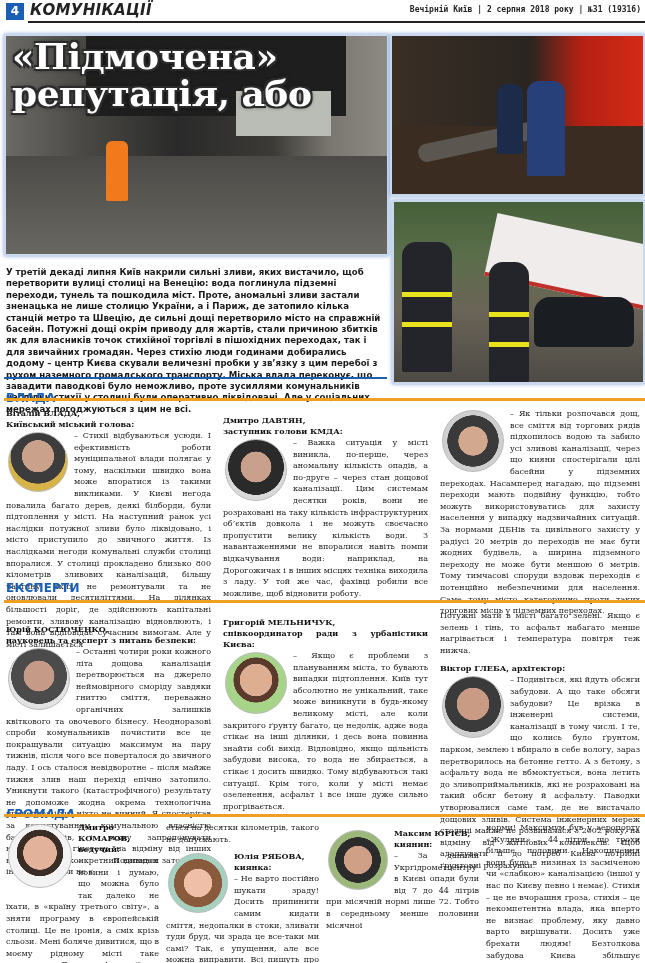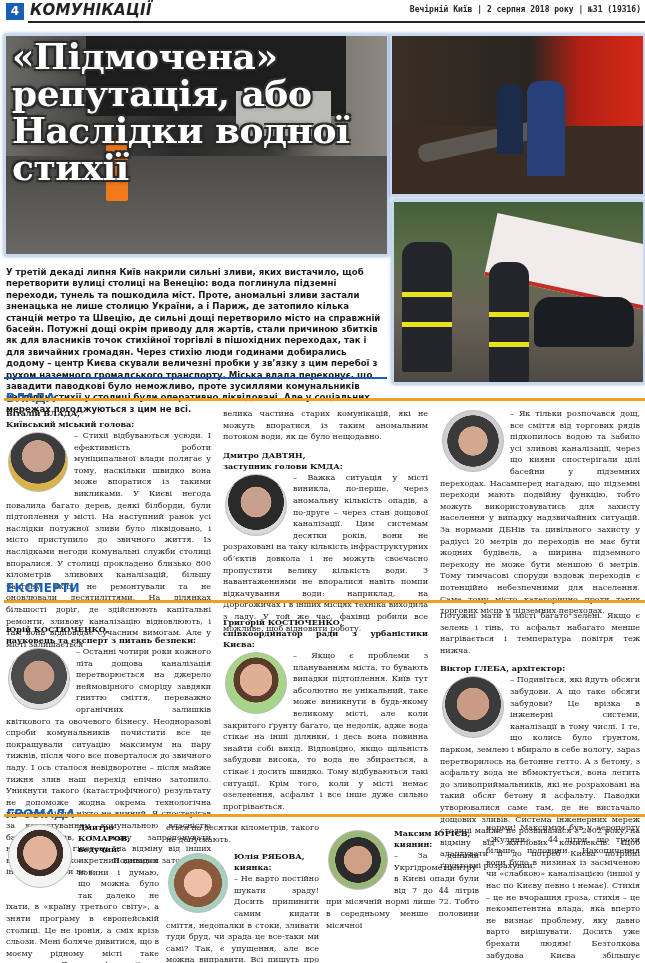--- a/index.html
+++ b/index.html
@@ -80,38 +80,36 @@
   <div class="ff1"></div>
     <div class="ff2"></div>
   <div class="stripe" style="left:8px;top:90px;width:50px;"></div>
   <div class="stripe" style="left:8px;top:120px;width:50px;"></div>
   <div class="stripe" style="left:95px;top:110px;width:40px;"></div>
   <div class="stripe" style="left:95px;top:140px;width:40px;"></div>
 </div>
 
 <div class="abs" id="headline">
   <div>«Підмочена» репутація, або</div>
-  <div>Наслідки водної стихії</div>
 </div>
 
 <div class="abs" id="lead">У третій декаді липня Київ накрили сильні зливи, яких вистачило, щоб перетворити вулиці столиці на Венецію: вода поглинула підземні переходи, тунель та пошкодила міст. Проте, аномальні зливи застали зненацька не лише столицю України, а і Париж, де затопило кілька станцій метро та Швецію, де сильні дощі перетворило місто на справжній басейн. Потужні дощі окрім приводу для жартів, стали причиною збитків як для власників точок стихійної торгівлі в пішохідних переходах, так і для звичайних громадян. Через стихію люди годинами добирались додому – центр Києва скували величезні пробки у зв’язку з цим перебої з рухом наземного громадського транспорту. Міська влада переконує, що завадити паводкові було неможливо, проте зусиллями комунальників наслідки стихії у столиці були оперативно ліквідовані. Але у соціальних мережах погоджуються з цим не всі.</div>
 <div class="abs" id="lead-rule"></div>
 
 <div class="abs sec-title" style="left:6px;top:383px;">ВЛАДА</div>
 <div class="abs sec-rule" style="left:4px;top:398px;width:641px;"></div>
 
 <div class="abs col" style="left:6px;top:408px;width:205px;height:155px;">
   <div class="who">Віталій ВЛАДА,</div>
   <div class="who">Київський міський голова:</div>
   <div class="avatar" style="float:left;width:58px;height:58px;margin:2px 6px 2px 2px;background:radial-gradient(circle at 50% 40%,#caa18a 0 35%,#3c3c3c 36% 60%,#d8b34a 61%);"></div>
   <p>– Стихії відбуваються усюди. І ефективність роботи муніципальної влади полягає у тому, наскільки швидко вона може впоратися із такими викликами. У Києві негода повалила багато дерев, деякі білборди, були підтоплення у місті. На наступний ранок усі наслідки потужної зливи було ліквідовано, і місто приступило до звичного життя. Із наслідками негоди комунальні служби столиці впоралися. У столиці прокладено близько 800 кілометрів зливових каналізацій, більшу частину яких не ремонтували та не оновлювали десятиліттями. На ділянках більшості доріг, де здійснюють капітальні ремонти, зливову каналізацію відновлюють, і там вона відповідає сучасним вимогам. Але у місті залишається</p>
 </div>
 
 <div class="abs col" style="left:223px;top:408px;width:205px;height:155px;">
-  <p>велика частина старих комунікацій, які не можуть впоратися із таким аномальним потоком води, як це було нещодавно.</p>
   <div style="height:7px"></div>
   <div class="who">Дмитро ДАВТЯН,</div>
   <div class="who">заступник голови КМДА:</div>
   <div class="avatar" style="float:left;width:60px;height:60px;margin:2px 6px 2px 2px;background:radial-gradient(circle at 50% 45%,#c9a08c 0 34%,#2a2a2a 35% 62%,#d9d9d9 63%);"></div>
   <p>– Важка ситуація у місті виникла, по-перше, через аномальну кількість опадів, а по-друге – через стан дощової каналізації. Цим системам десятки років, вони не розраховані на таку кількість інфраструктурних об’єктів довкола і не можуть своєчасно пропустити велику кількість води. З навантаженнями не впоралися навіть помпи відкачування води: наприклад, на Дорогожичах і в інших місцях техніка виходила з ладу. У той же час, фахівці робили все можливе, щоб відновити роботу.</p>
 </div>
 
 <div class="abs col" style="left:440px;top:408px;width:200px;height:155px;">
   <div class="avatar" style="float:left;width:60px;height:60px;margin:2px 6px 2px 2px;background:radial-gradient(circle at 50% 50%,#d2a98f 0 34%,#3a3a3a 35% 60%,#cfcfcf 61%);"></div>
   <p>– Як тільки розпочався дощ, все сміття від торгових рядів підхопилось водою та забило усі зливові каналізації, через що кияни спостерігали цілі басейни у підземних переходах. Насамперед нагадаю, що підземні переходи мають подвійну функцію, тобто можуть використовуватись для захисту населення у випадку надзвичайних ситуацій. За нормами ДБНів та цивільного захисту у радіусі 20 метрів до переходів не має бути жодних будівель, а ширина підземного переходу не може бути меншою 6 метрів. Тому тимчасові споруди вздовж переходів є потенційно небезпечними для населення. Саме тому місто категорично проти таких торгових місць у підземних переходах.</p>
@@ -122,21 +120,21 @@
 
 <div class="abs col" style="left:6px;top:610px;width:205px;height:160px;margin-top:14px;">
   <div class="who">Юрій КОСТЮЧЕНКО,</div>
   <div class="who">науковець та експерт з питань безпеки:</div>
   <div class="avatar" style="float:left;width:60px;height:60px;margin:2px 6px 2px 2px;background:radial-gradient(circle at 50% 45%,#c59a86 0 34%,#4b4b4b 35% 62%,#e2e2e2 63%);"></div>
   <p>– Останні чотири роки кожного літа дощова каналізація перетворюється на джерело неймовірного сморіду завдяки гниттю сміття, переважно органічних залишків квіткового та овочевого бізнесу. Неодноразові спроби комунальників почистити все це покращували ситуацію максимум на пару тижнів, після чого все поверталося до звичного ладу. І ось сталося невідворотне – після майже тижня злив наш перехід епічно затопило. Уникнути такого (катастрофічного) результату не допоможе жодна окрема технологічна процедура і тут ніхто не винний. Я спостерігав за користуванням комунальною власністю багато років, і можу запропонувати найімовірнішу гіпотезу: на відміну від інших випадків, цей конкретний випадок затоплення інфраструктури не є</p>
 </div>
 
 <div class="abs col" style="left:223px;top:610px;width:205px;height:160px;">
   <div style="height:7px"></div>
-  <div class="who">Григорій КОСТЮЧЕНКО,</div>
+  <div class="who">Григорій МЕЛЬНИЧУК,</div>
   <div class="who">співкоординатор ради з урбаністики Києва:</div>
   <div class="avatar" style="float:left;width:60px;height:60px;margin:2px 6px 2px 2px;background:radial-gradient(circle at 50% 45%,#deae93 0 36%,#5a3a2a 37% 50%,#a8d48a 51%);"></div>
   <p>– Якщо є проблеми з плануванням міста, то бувають випадки підтоплення. Київ тут абсолютно не унікальний, таке може виникнути в будь-якому великому місті, але коли закритого ґрунту багато, це недолік, адже вода стікає на інші ділянки, і десь вона повинна знайти собі вихід. Відповідно, якщо щільність забудови висока, то вода не збирається, а стікає і досить швидко. Тому відбуваються такі ситуації. Крім того, коли у місті немає озеленення, асфальт і все інше дуже сильно прогрівається.</p>
 </div>
 
 <div class="abs col" style="left:440px;top:610px;width:200px;height:160px;">
   <p>Потужні мати в місті багато зелені. Якщо є зелень і тінь, то асфальт набагато менше нагрівається і температура повітря теж нижча.</p>
   <div style="height:7px"></div>
   <div class="who">Віктор ГЛЕБА, архітектор:</div>
   <div class="avatar" style="float:left;width:60px;height:60px;margin:2px 6px 2px 2px;background:radial-gradient(circle at 50% 45%,#c99b85 0 36%,#3b3b3b 37% 62%,#cfcfcf 63%);"></div>

